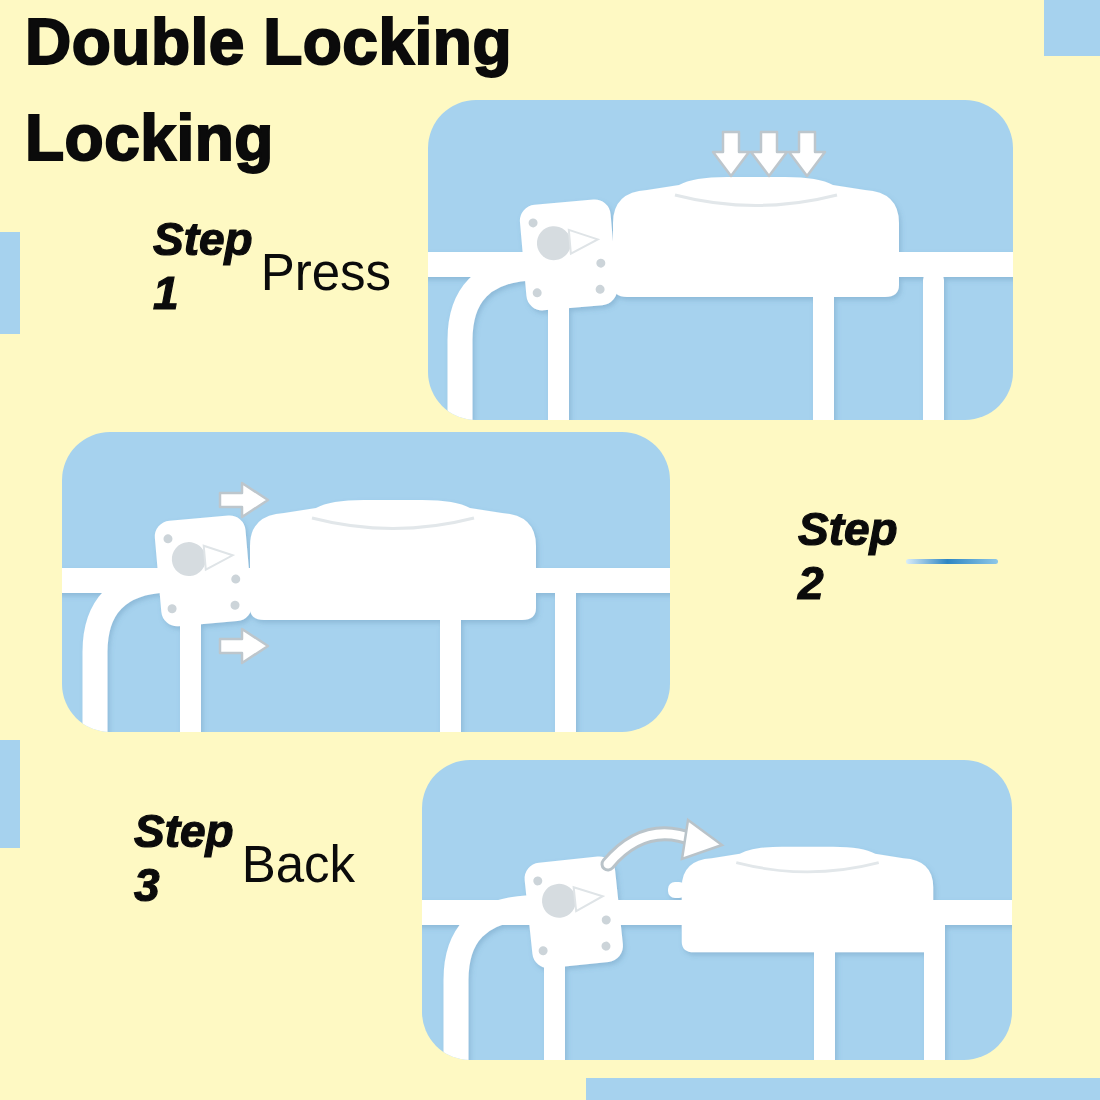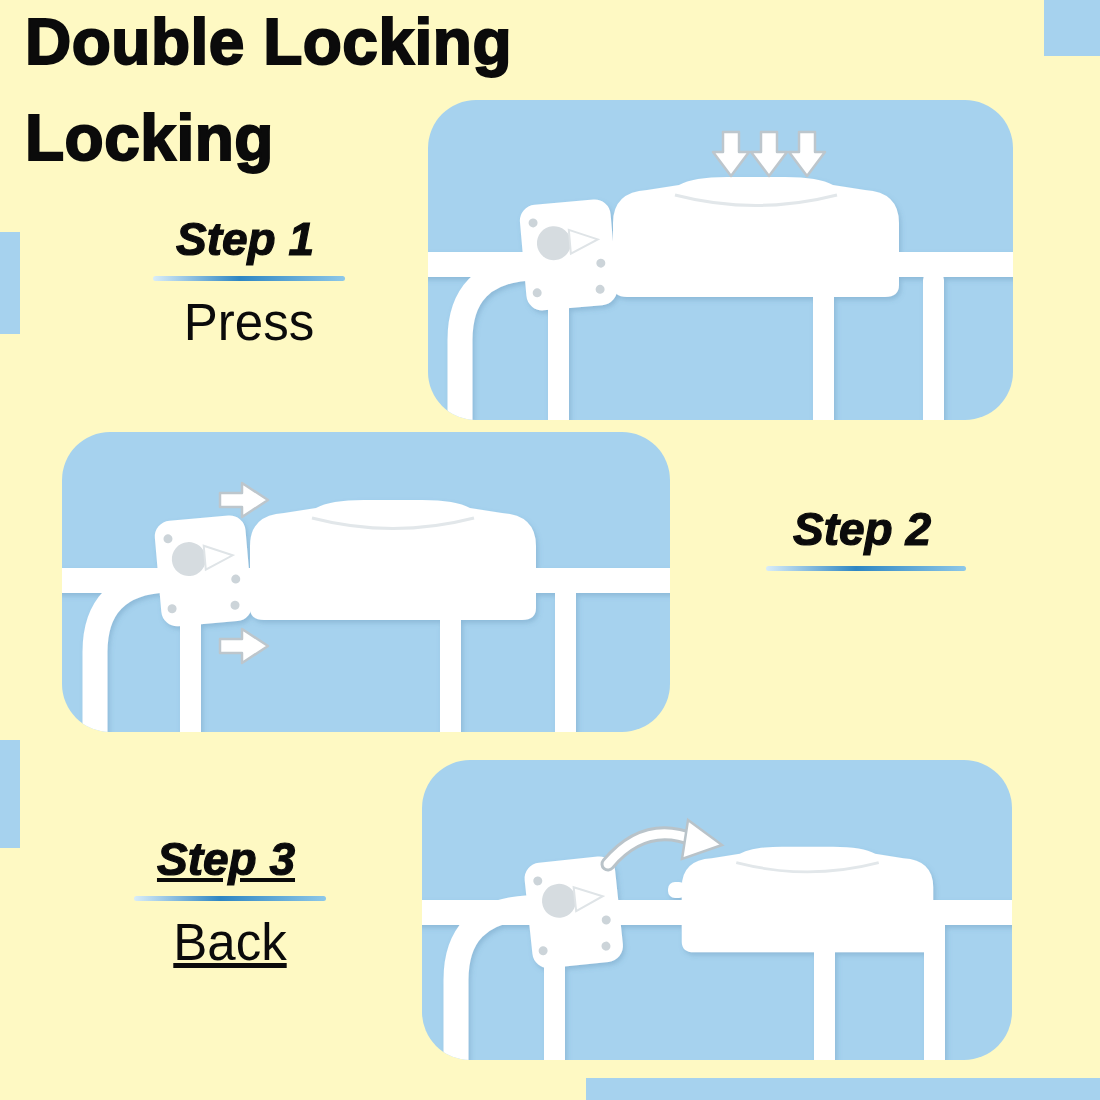--- a/index.html
+++ b/index.html
@@ -18,29 +18,29 @@
   .panel svg{display:block;width:100%;height:100%;}
   .panel-1{left:428px;top:100px;width:585px;height:320px;}
   .panel-2{left:62px;top:432px;width:608px;height:300px;}
   .panel-3{left:422px;top:760px;width:590px;height:300px;}
 
   
   .title{position:absolute;left:25px;top:-6px;font-size:64px;line-height:96px;
          font-weight:bold;letter-spacing:.5px;-webkit-text-stroke:2px #0b0b0b;}
 
   
-  .step{position:absolute;display:flex;flex-direction:column;align-items:center;}
+  .step{position:absolute;display:flex;flex-direction:row;align-items:center;}
   .step-label{font-size:46px;font-weight:bold;font-style:italic;padding-right:8px;
               -webkit-text-stroke:1.2px #0b0b0b;}
   .step-line{margin-top:10px;height:5px;width:100%;border-radius:3px;
              background:linear-gradient(90deg,#d9edf9 0%,#2e86c3 45%,#8ec8e8 100%);}
   .step-action{margin-top:12px;font-size:51px;}
   .step-1{left:153px;top:212px;width:192px;}
-  .step-2{left:766px;top:502px;width:200px;}
-  .step-3{left:134px;top:832px;width:192px;text-decoration:underline;}
+  .step-2{left:798px;top:502px;width:200px;}
+  .step-3{left:134px;top:804px;width:192px;}
 </style>
 </head>
 <body>
 
 <div class="canvas">
 
   <svg width="0" height="0" style="position:absolute">
     <defs>
       <filter id="soft" x="-20%" y="-20%" width="140%" height="140%">
         <feDropShadow dx="2" dy="3" stdDeviation="2.5" flood-color="#4c7da0" flood-opacity="0.28"></feDropShadow>

